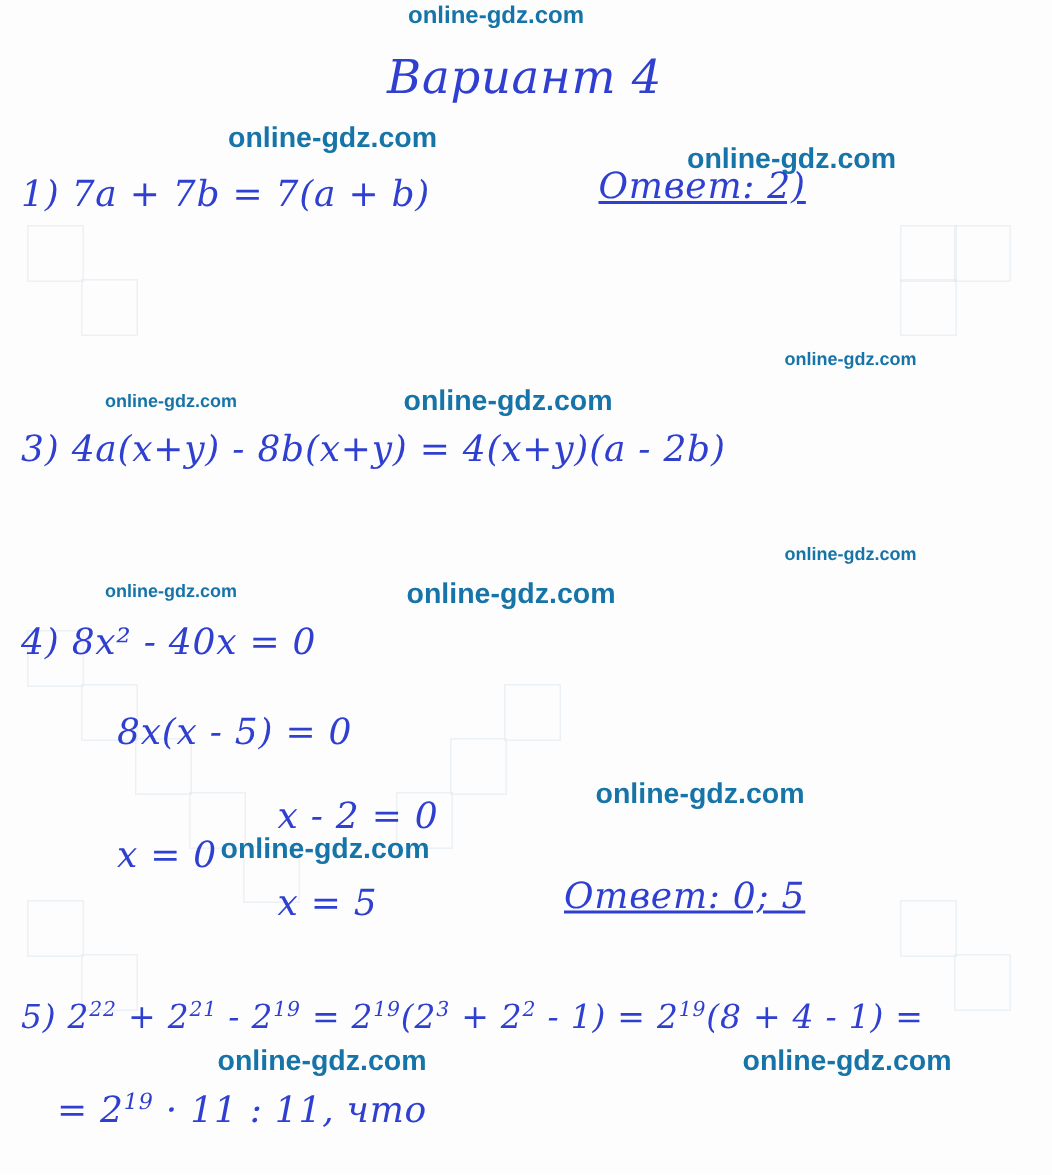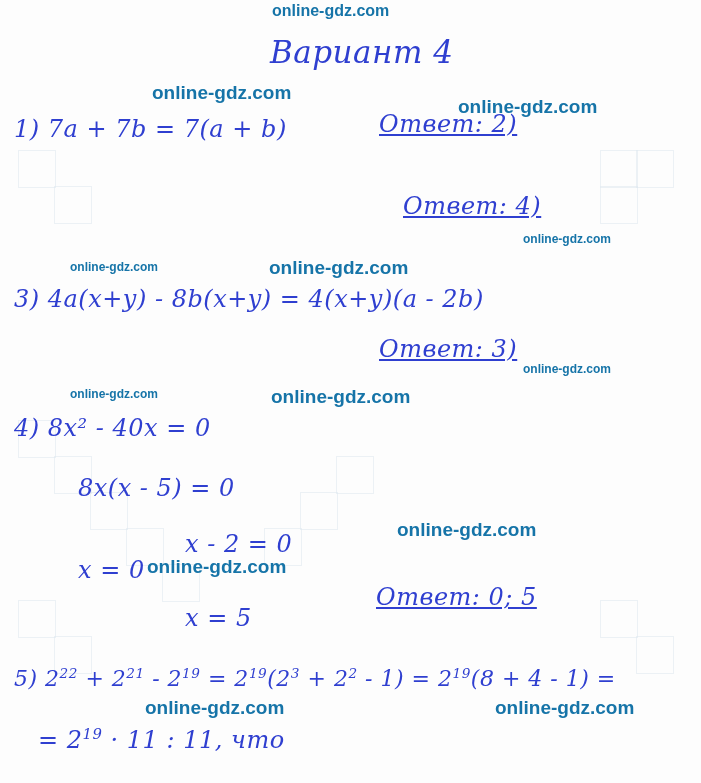--- a/index.html
+++ b/index.html
@@ -81,37 +81,35 @@
   <div class="grid-cell" style="left:126px; top:528px; width:36px; height:36px;"></div>
   <div class="grid-cell" style="left:162px; top:564px; width:36px; height:36px;"></div>
   <div class="grid-cell" style="left:300px; top:492px; width:36px; height:36px;"></div>
   <div class="grid-cell" style="left:336px; top:456px; width:36px; height:36px;"></div>
   <div class="grid-cell" style="left:264px; top:528px; width:36px; height:36px;"></div>
   <div class="grid-cell" style="left:18px;  top:600px; width:36px; height:36px;"></div>
   <div class="grid-cell" style="left:54px;  top:636px; width:36px; height:36px;"></div>
   <div class="grid-cell" style="left:600px; top:600px; width:36px; height:36px;"></div>
   <div class="grid-cell" style="left:636px; top:636px; width:36px; height:36px;"></div>
 
-  <div class="hand title" style="left:258px; top:34px; font-size:31px;margin-left:12px;">Вариант 4</div>
+  <div class="hand title" style="left:258px; top:34px; font-size:31px;">Вариант 4</div>
 
   <div class="hand line" style="left:14px; top:115px;">1) 7a + 7b = 7(a + b)</div>
-  <div class="hand line answer" style="left:379px; top:110px;text-decoration:underline;">Ответ: 2)</div>
+  <div class="hand line answer" style="left:399px; top:110px;text-decoration:underline;">Ответ: 2)</div>
 
-  <div class="hand line answer" style="left:403px; top:192px;">Ответ: 4)</div>
 
   <div class="hand line" style="left:14px; top:285px;">3) 4a(x+y) - 8b(x+y) = 4(x+y)(a - 2b)</div>
-  <div class="hand line answer" style="left:379px; top:335px;">Ответ: 3)</div>
 
   <div class="hand line" style="left:14px; top:414px;">
     <span>4)  8x² - 40x = 0</span>
   </div>
   <div class="hand line" style="left:78px; top:474px;font-style:italic;">8x(x - 5) = 0</div>
   <div class="hand line" style="left:185px; top:530px;">x - 2 = 0</div>
   <div class="hand line" style="left:78px; top:556px;">x = 0</div>
-  <div class="hand line" style="left:185px; top:588px;margin-top:16px;">x = 5</div>
+  <div class="hand line" style="left:185px; top:588px;">x = 5</div>
   <div class="hand line answer" style="left:376px; top:583px;">Ответ: 0; 5</div>
 
   <div class="hand line small" style="left:14px; top:665px;">
     <span>5)  2</span><span class="sup">22</span><span> + 2</span><span class="sup">21</span><span> - 2</span><span class="sup">19</span><span> = 2</span><span class="sup">19</span><span>(2</span><span class="sup">3</span><span> + 2</span><span class="sup">2</span><span> - 1) = 2</span><span class="sup">19</span><span>(8 + 4 - 1) =</span>
   </div>
 
   <div class="hand line" style="left:38px; top:725px;">
     <span>= 2</span><span class="sup">19</span><span> · 11 : 11, что</span>
   </div>
 

